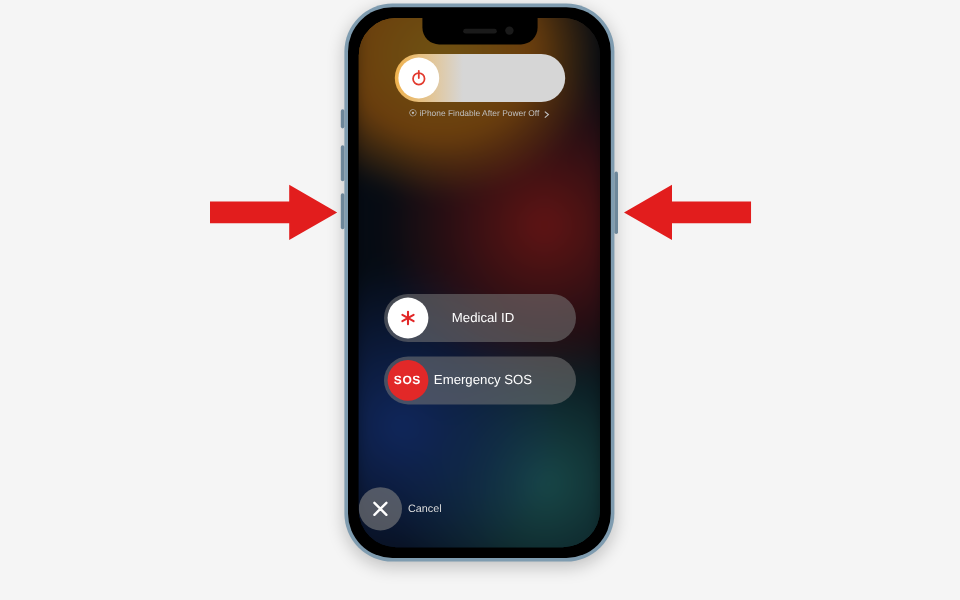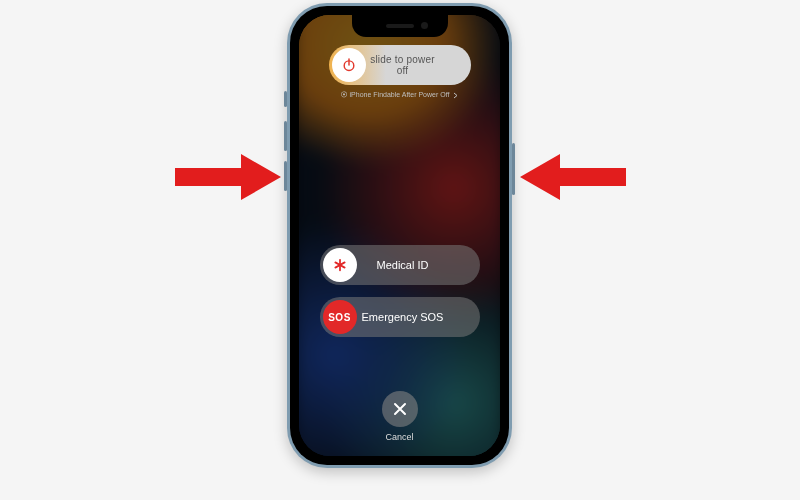--- a/index.html
+++ b/index.html
@@ -37,21 +37,21 @@
   .power{top:30px;width:142px;background:linear-gradient(90deg,#f0b24d 0%, #d6d6d6 40%, #d6d6d6 100%);}
   .power .knob{background:#fff}
   .power .label{color:#555;font-size:10px;letter-spacing:.2px}
   .findable{position:absolute;top:76px;left:0;right:0;text-align:center;color:#bfbfbf;font-size:7px}
   .chev-sm{display:inline-block;vertical-align:middle;margin-left:2px}
   .medical{top:230px;width:160px;background:rgba(120,120,120,.55)}
   .medical .knob{background:#fff}
   .sos{top:282px;width:160px;background:rgba(120,120,120,.55)}
   .sos .knob{background:#e22828;color:#fff;font-weight:700;font-size:10px;letter-spacing:.5px}
   
-  .cancel-wrap{position:absolute;bottom:14px;left:0;right:0;display:flex;flex-direction:column;align-items:center;gap:5px}
+  .cancel-wrap{position:absolute;bottom:14px;left:0;right:0;display:flex;flex-direction:row;align-items:center;gap:5px}
   .cancel-btn{width:36px;height:36px;border-radius:50%;background:rgba(130,130,130,.6);display:flex;align-items:center;justify-content:center}
   .cancel-label{color:#ddd;font-size:9px}
   
   .btn-side{position:absolute;background:#6d879a;border-radius:2px}
   .btn-vu{left:-3px;top:118px;width:3px;height:30px}
   .btn-vd{left:-3px;top:158px;width:3px;height:30px}
   .btn-mute{left:-3px;top:88px;width:3px;height:16px}
   .btn-pwr{right:-3px;top:140px;width:3px;height:52px}
   
   .arrow{position:absolute}
@@ -88,21 +88,20 @@
         <div class="notch"></div>
 
 
         <div class="slider power">
           <div class="knob">
             <svg width="16" height="16" viewBox="0 0 24 24">
               <circle cx="12" cy="13" r="7.2" fill="none" stroke="#e23a2e" stroke-width="2.2"></circle>
               <line x1="12" y1="3" x2="12" y2="12" stroke="#e23a2e" stroke-width="2.2" stroke-linecap="round"></line>
             </svg>
           </div>
-          <div class="label">slide to power off</div>
         </div>
 
         <div class="findable">
           <span>⦿</span>
           <span>iPhone Findable After Power Off</span>
           <svg class="chev-sm" width="5" height="7" viewBox="0 0 5 7">
               <path d="M1 1l3 2.5L1 6" fill="none" stroke="#bfbfbf" stroke-width="1"></path>
             </svg>
         </div>
 

